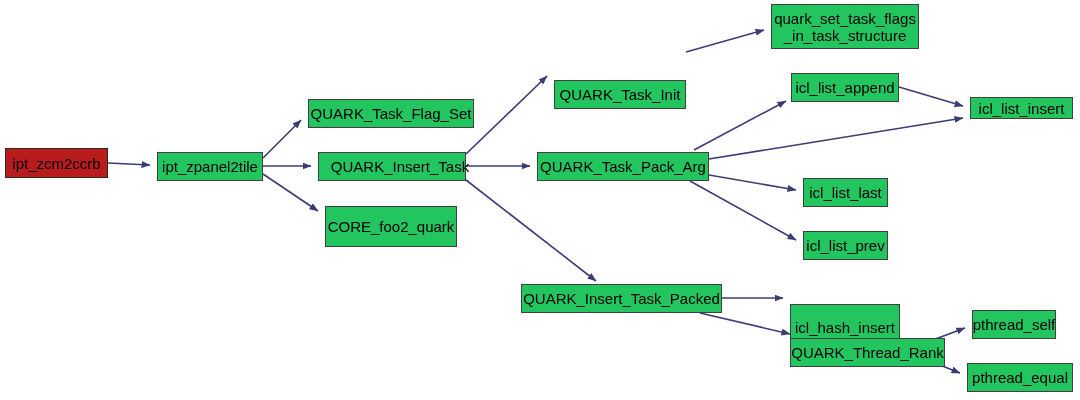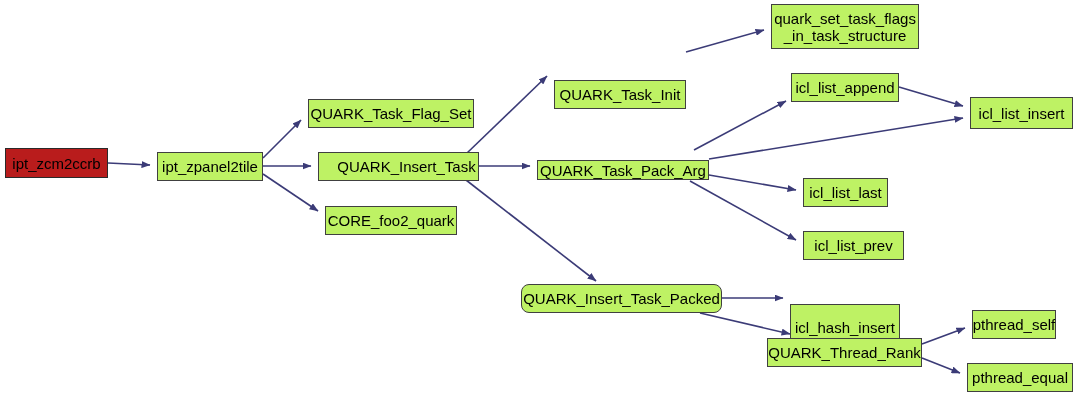--- a/index.html
+++ b/index.html
@@ -24,21 +24,21 @@
     left: 0;
     top: 0;
     width: 1080px;
     height: 400px;
     pointer-events: none;
   }
   .node {
     position: absolute;
     box-sizing: border-box;
     border: 1px solid #404040;
-    background: #bef264;
+    background: #22c55e;
     display: flex;
     align-items: center;
     justify-content: center;
     text-align: center;
     color: #000000;
     font-family: "Liberation Sans", sans-serif;
     font-size: 15px;
     line-height: 17px;
     letter-spacing: 0px;
     white-space: pre;
@@ -80,29 +80,29 @@
         <path d="M722,298 L783,298" fill="none" stroke="#3b3b77" stroke-width="1.6" marker-end="url(#arrowhead)"></path>
         <path d="M700,313 L790,334" fill="none" stroke="#3b3b77" stroke-width="1.6" marker-end="url(#arrowhead)"></path>
         <path d="M922,344 L965,328" fill="none" stroke="#3b3b77" stroke-width="1.6" marker-end="url(#arrowhead)"></path>
         <path d="M922,358 L960,373" fill="none" stroke="#3b3b77" stroke-width="1.6" marker-end="url(#arrowhead)"></path>
       </g>
   </svg>
   <div id="node-layer">
       <div class="node root" style="left: 5px; top: 148px; width: 103px; height: 30px;"><span class="node-label">ipt_zcm2ccrb</span></div>
       <div class="node" style="left: 157px; top: 152px; width: 106px; height: 29px;"><span class="node-label">ipt_zpanel2tile</span></div>
       <div class="node" style="left: 308px; top: 99px; width: 166px; height: 29px;"><span class="node-label">QUARK_Task_Flag_Set</span></div>
-      <div class="node" style="left: 318px; top: 152px; width: 161px; height: 29px; padding-left: 16px;"><span class="node-label">QUARK_Insert_Task</span></div>
-      <div class="node" style="left: 325px; top: 206px; width: 132px; height: 29px;"><span class="node-label">CORE_foo2_quark</span></div>
+      <div class="node" style="left: 318px; top: 152px; width: 148px; height: 29px; padding-left: 16px;"><span class="node-label">QUARK_Insert_Task</span></div>
+      <div class="node" style="left: 325px; top: 206px; width: 132px; height: 41px;"><span class="node-label">CORE_foo2_quark</span></div>
       <div class="node" style="left: 554px; top: 44px; width: 132px; height: 29px; margin-top: 36px;"><span class="node-label">QUARK_Task_Init</span></div>
-      <div class="node" style="left: 537px; top: 152px; width: 172px; height: 20px; margin-top: 8px;"><span class="node-label">QUARK_Task_Pack_Arg</span></div>
-      <div class="node" style="left: 521px; top: 284px; width: 201px; height: 29px; border-radius: 8px;"><span class="node-label">QUARK_Insert_Task_Packed</span></div>
+      <div class="node" style="left: 537px; top: 152px; width: 172px; height: 29px;"><span class="node-label">QUARK_Task_Pack_Arg</span></div>
+      <div class="node" style="left: 521px; top: 284px; width: 201px; height: 29px;"><span class="node-label">QUARK_Insert_Task_Packed</span></div>
       <div class="node" style="left: 771px; top: 4px; width: 148px; height: 45px;"><span class="node-label">quark_set_task_flags
 _in_task_structure</span></div>
       <div class="node" style="left: 791px; top: 73px; width: 108px; height: 29px;"><span class="node-label">icl_list_append</span></div>
       <div class="node" style="left: 803px; top: 178px; width: 85px; height: 29px;"><span class="node-label">icl_list_last</span></div>
-      <div class="node" style="left: 803px; top: 231px; width: 101px; height: 29px;"><span class="node-label">icl_list_prev</span></div>
+      <div class="node" style="left: 803px; top: 231px; width: 85px; height: 29px;"><span class="node-label">icl_list_prev</span></div>
       <div class="node" style="left: 790px; top: 285px; width: 110px; height: 46px; margin-top: 19px;"><span class="node-label">icl_hash_insert</span></div>
-      <div class="node" style="left: 767px; top: 338px; width: 155px; height: 29px;"><span class="node-label">QUARK_Thread_Rank</span></div>
-      <div class="node" style="left: 970px; top: 97px; width: 103px; height: 32px;"><span class="node-label">icl_list_insert</span></div>
+      <div class="node" style="left: 790px; top: 338px; width: 155px; height: 29px;"><span class="node-label">QUARK_Thread_Rank</span></div>
+      <div class="node" style="left: 970px; top: 97px; width: 103px; height: 22px;"><span class="node-label">icl_list_insert</span></div>
       <div class="node" style="left: 972px; top: 310px; width: 84px; height: 29px;"><span class="node-label">pthread_self</span></div>
       <div class="node" style="left: 967px; top: 363px; width: 106px; height: 29px;"><span class="node-label">pthread_equal</span></div>
     </div>
 </div>
 
 </body></html>

